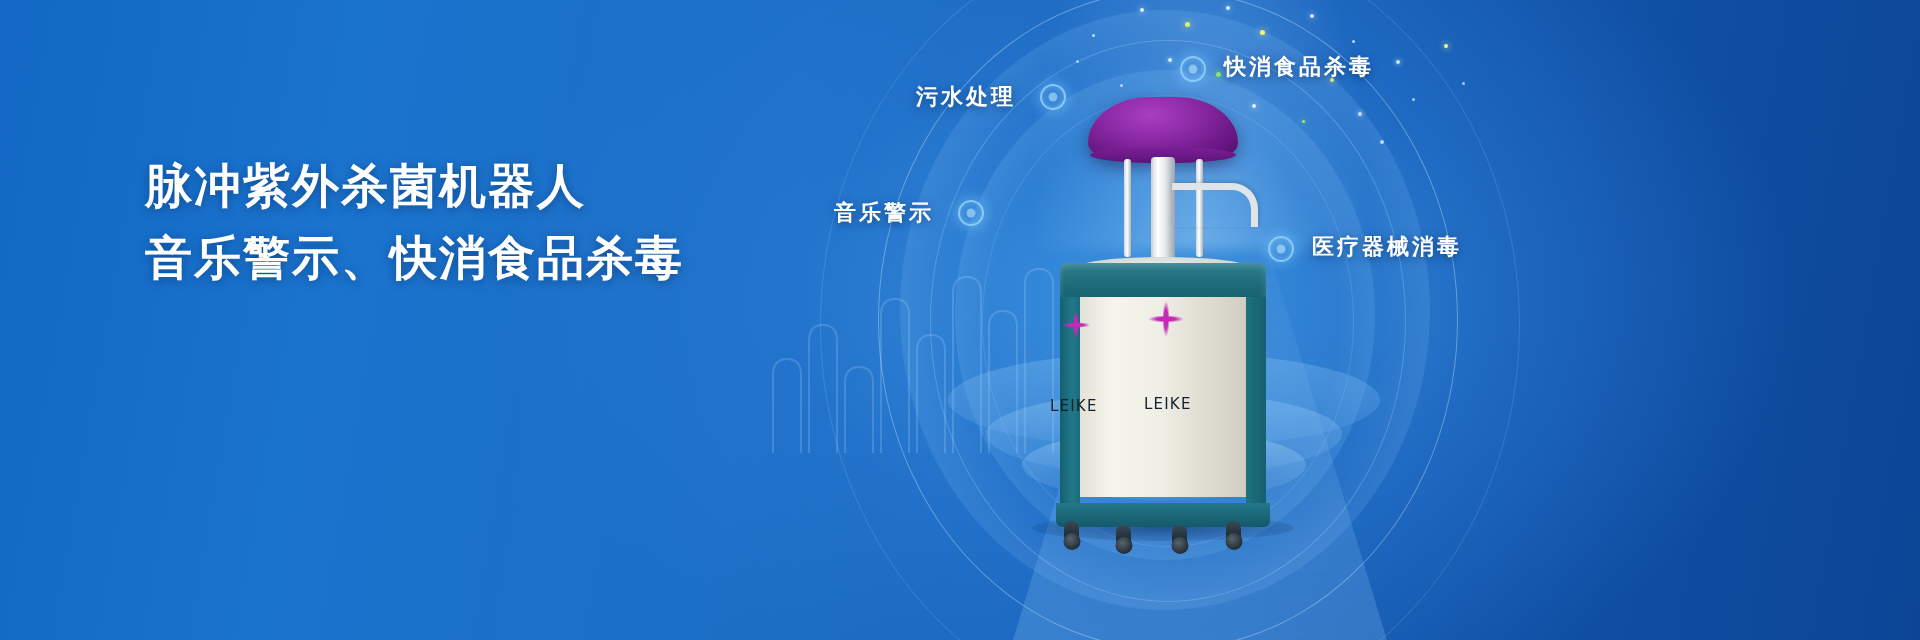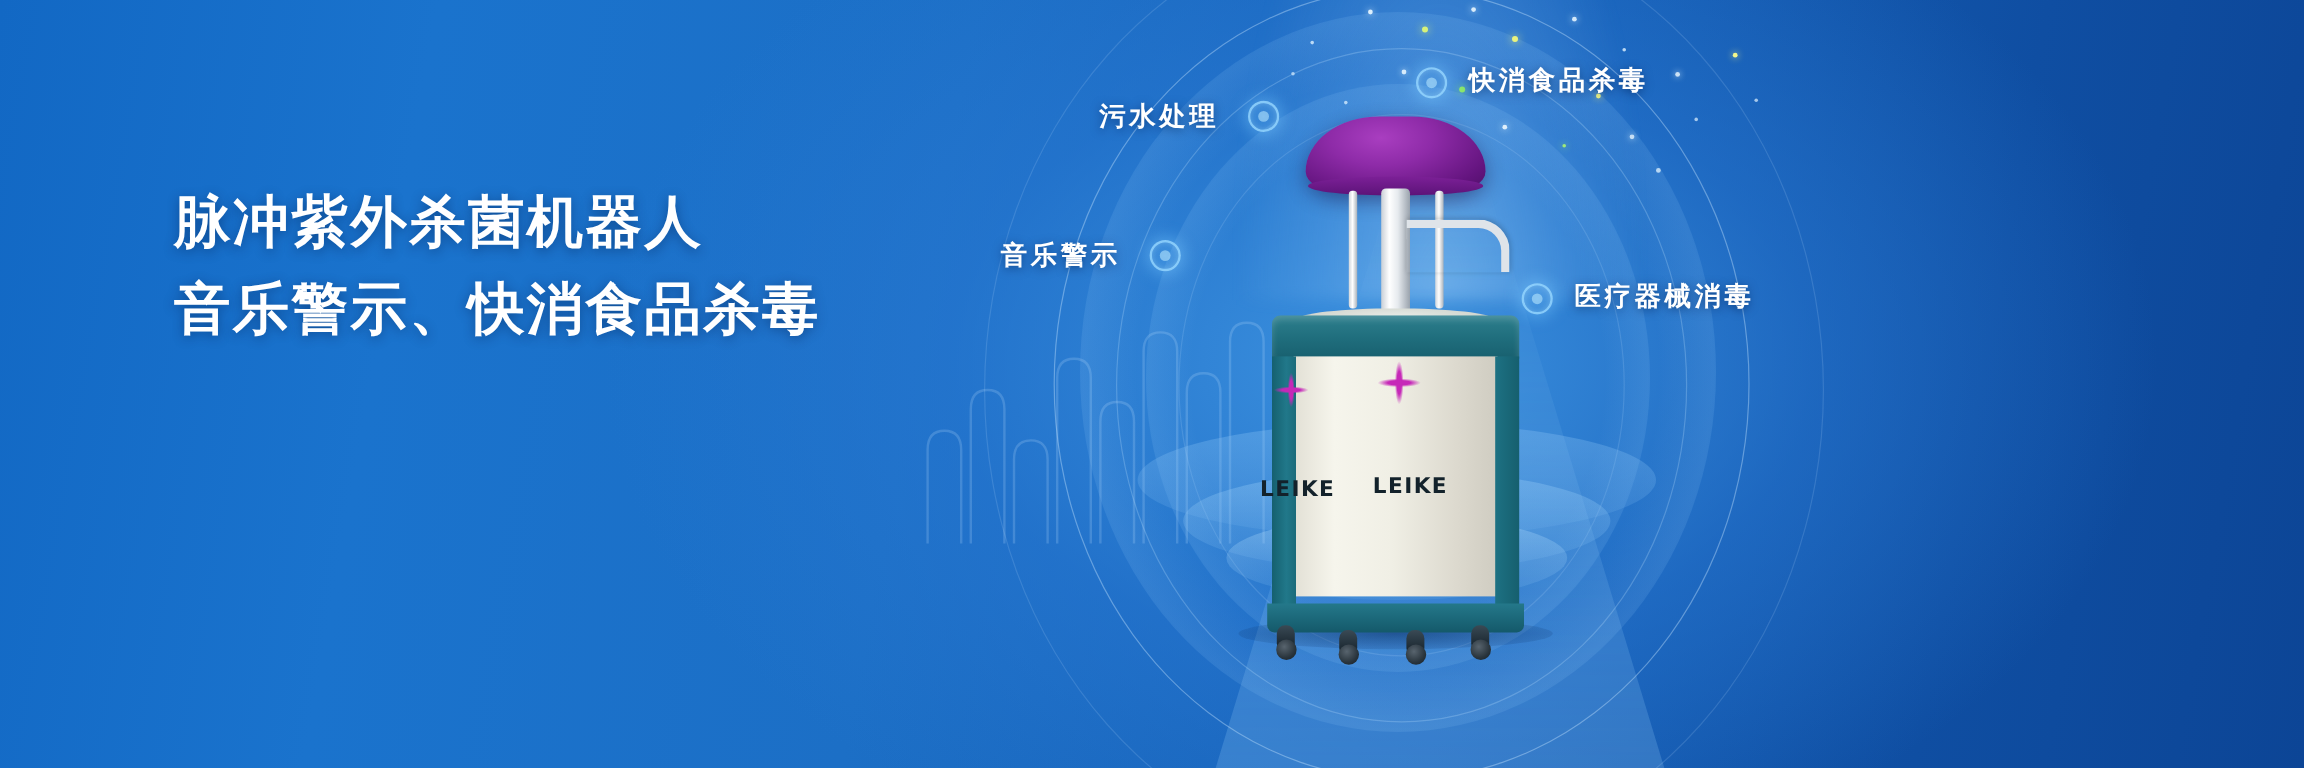--- a/index.html
+++ b/index.html
@@ -142,21 +142,21 @@
     background:linear-gradient(180deg,#24788a 0%, #14596a 100%);
     border-radius:0 0 6px 6px;
   }
   .star{
     position:absolute; width:40px; height:40px;
     background:
       radial-gradient(ellipse 4px 20px at 50% 50%, #c628b8 0%, #c628b8 38%, rgba(198,40,184,0) 72%),
       radial-gradient(ellipse 20px 4px at 50% 50%, #c628b8 0%, #c628b8 38%, rgba(198,40,184,0) 72%);
   }
   .brand{
-    position:absolute; color:#13222b; font-size:18px; font-weight:700;
+    position:absolute; color:#13222b; font-size:15px; font-weight:400;
     letter-spacing:1.2px; font-family:"DejaVu Sans","Liberation Sans",sans-serif;
   }
   .caster{
     position:absolute; width:15px; height:22px; border-radius:7px;
     background:linear-gradient(180deg,#3a4a55 0%, #1d2a33 70%, #121b22 100%);
   }
   .caster::after{
     content:""; position:absolute; left:50%; top:12px; transform:translateX(-50%);
     width:17px; height:17px; border-radius:50%;
     background:radial-gradient(circle at 40% 35%, #58646e 0%, #2a353d 60%, #141d23 100%);

